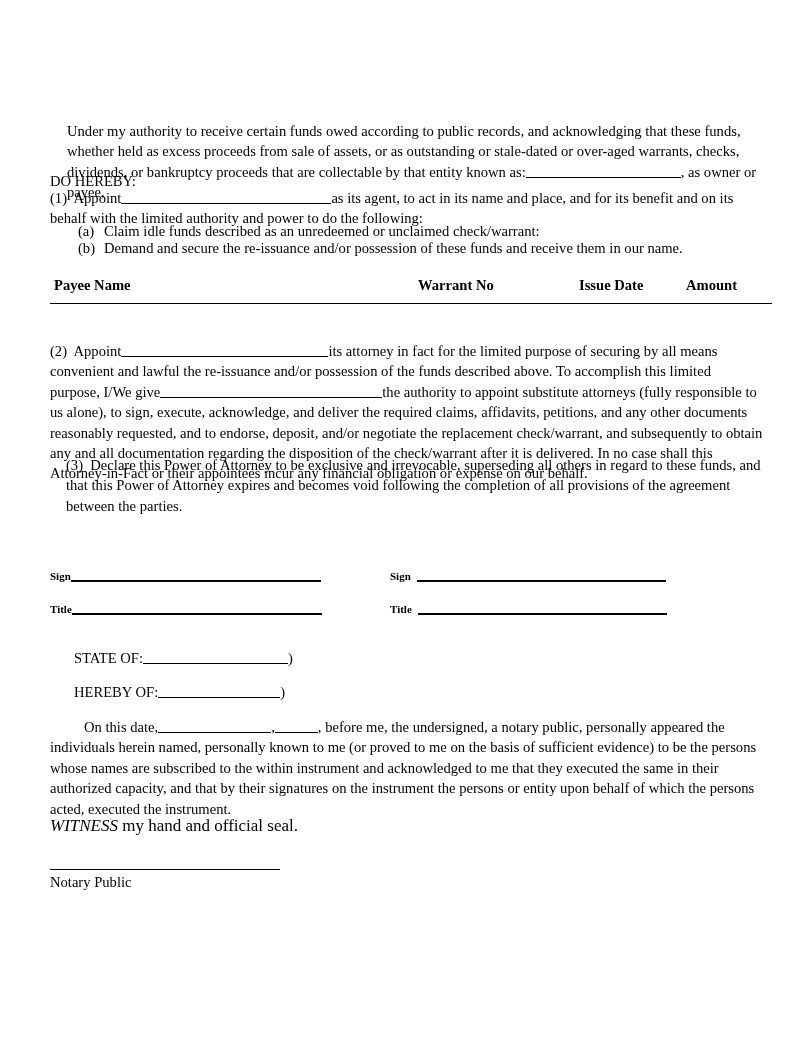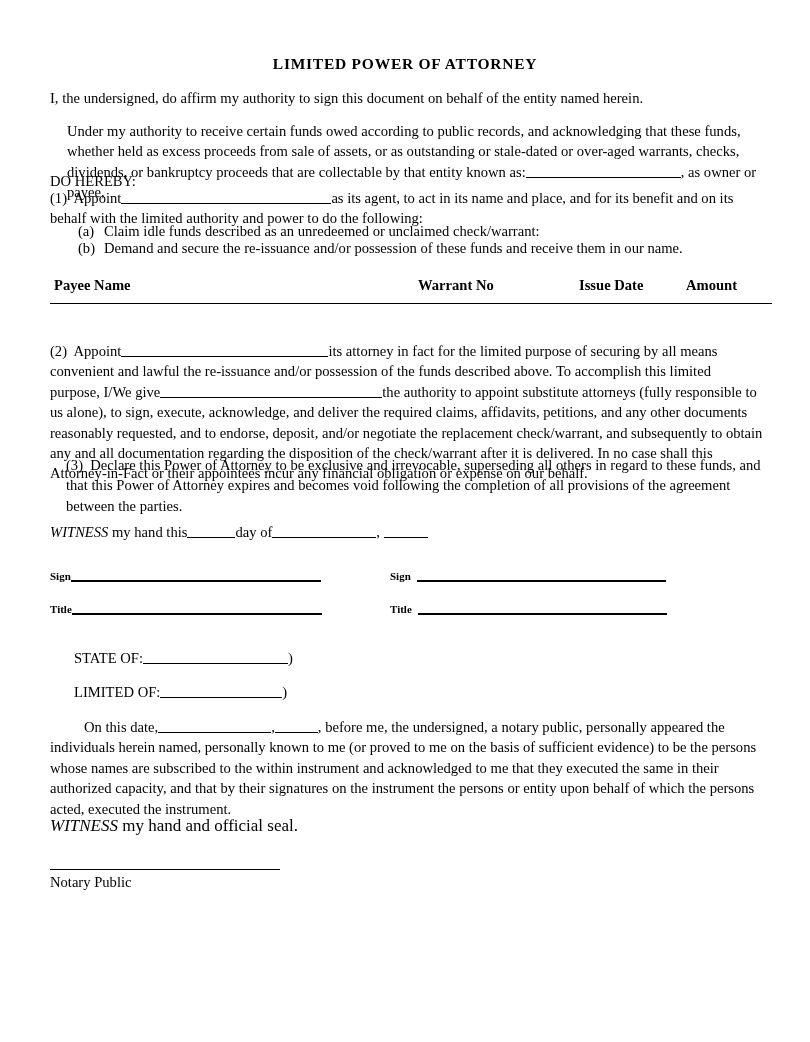--- a/index.html
+++ b/index.html
@@ -210,25 +210,21 @@
     top: 874px;
     font-size: 14.6px;
     white-space: nowrap;
   }
 </style>
 </head>
 <body>
 
 <div class="page">
 
-  <div class="doc-title">LIMITED POWER OF ATTORNEY</div>
-
-  <div class="body-text p-intro">
-    <span>I, the undersigned, do affirm my authority to sign this document on behalf of the entity named herein.</span>
-  </div>
+
 
   <div class="body-text p-under">
     <span>Under my authority to receive certain funds owed according to public records, and acknowledging that these funds, whether held as excess proceeds from sale of assets, or as outstanding or stale-dated or over-aged warrants, checks, dividends, or bankruptcy proceeds that are collectable by that entity known as:</span><span class="blank blank-known"></span><span>, as owner or payee,</span>
   </div>
 
   <div class="body-text p-hereby">
     <span>DO HEREBY:</span>
   </div>
 
   <div class="body-text p-appt1">
@@ -255,43 +251,40 @@
   <div class="body-text p-two">
     <span>(2)</span>&nbsp;
     <span>Appoint</span><span class="blank blank-appt2"></span><span>its attorney in fact for the limited purpose of securing by all means convenient and lawful the re-issuance and/or possession of the funds described above. To accomplish this limited purpose, I/We give</span><span class="blank blank-iwe"></span><span>the authority to appoint substitute attorneys (fully responsible to us alone), to sign, execute, acknowledge, and deliver the required claims, affidavits, petitions, and any other documents reasonably requested, and to endorse, deposit, and/or negotiate the replacement check/warrant, and subsequently to obtain any and all documentation regarding the disposition of the check/warrant after it is delivered. In no case shall this Attorney-in-Fact or their appointees incur any financial obligation or expense on our behalf.</span>
   </div>
 
   <div class="body-text p-three">
     <span>(3)</span>&nbsp;
     <span>Declare this Power of Attorney to be exclusive and irrevocable, superseding all others in regard to these funds, and that this Power of Attorney expires and becomes void following the completion of all provisions of the agreement between the parties.</span>
   </div>
 
-  <div class="witness-line">
-    <span class="kw-italic">WITNESS</span><span> my hand this</span><span class="blank blank-day"></span><span>day of</span><span class="blank blank-month"></span><span>, </span><span class="blank blank-year"></span>
-  </div>
 
   <div class="sig-group sig-left-sign">
     <span>Sign</span><span class="sig-rule"></span>
   </div>
   <div class="sig-group sig-left-title">
     <span>Title</span><span class="sig-rule"></span>
   </div>
   <div class="sig-group sig-right-sign">
     <span>Sign</span><span class="sig-rule"></span>
   </div>
   <div class="sig-group sig-right-title">
     <span>Title</span><span class="sig-rule"></span>
   </div>
 
   <div class="juris juris-state">
     <span>STATE OF:</span><span class="blank blank-state"></span><span>)</span>
   </div>
 
   <div class="juris juris-county">
-    <span>LIMITED OF:</span><span class="blank blank-county"></span><span>)</span>
+    <span>HEREBY OF:</span><span class="blank blank-county"></span><span>)</span>
   </div>
 
   <div class="p-notary">
     <span class="indent"></span><span>On this date,</span><span class="blank blank-ndate"></span><span>,</span><span class="blank blank-nyear"></span><span>, before me, the undersigned, a notary public, personally appeared the individuals herein named, personally known to me (or proved to me on the basis of sufficient evidence) to be the persons whose names are subscribed to the within instrument and acknowledged to me that they executed the same in their authorized capacity, and that by their signatures on the instrument the persons or entity upon behalf of which the persons acted, executed the instrument.</span>
   </div>
 
   <div class="witness-seal">
     <span class="kw-italic">WITNESS</span><span> my hand and official seal.</span>
   </div>
 

